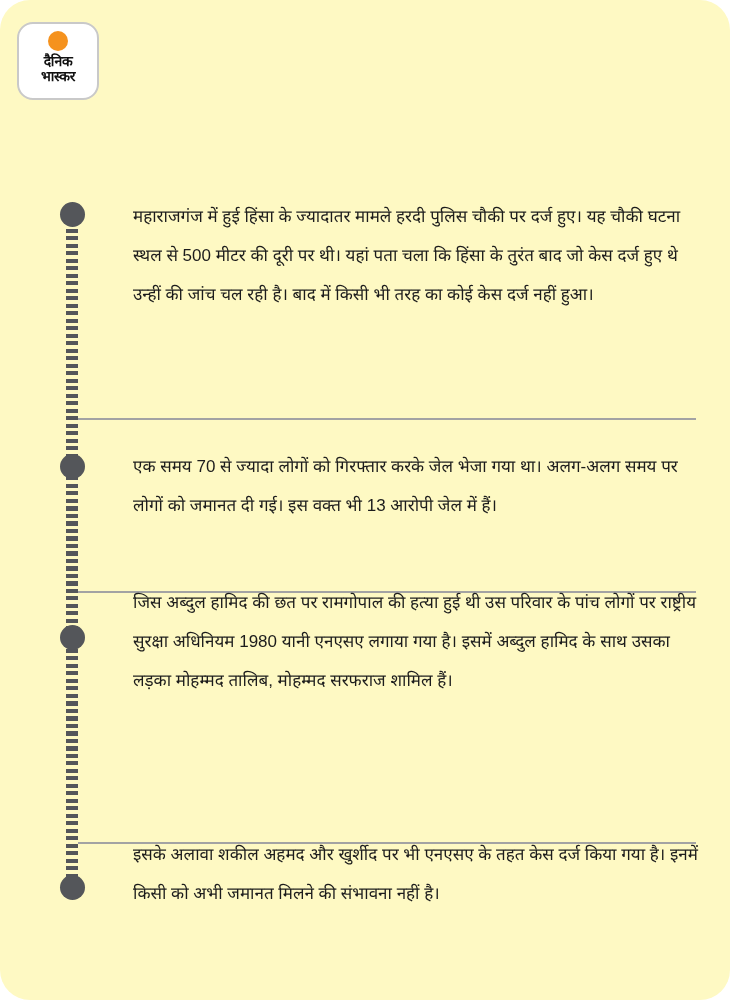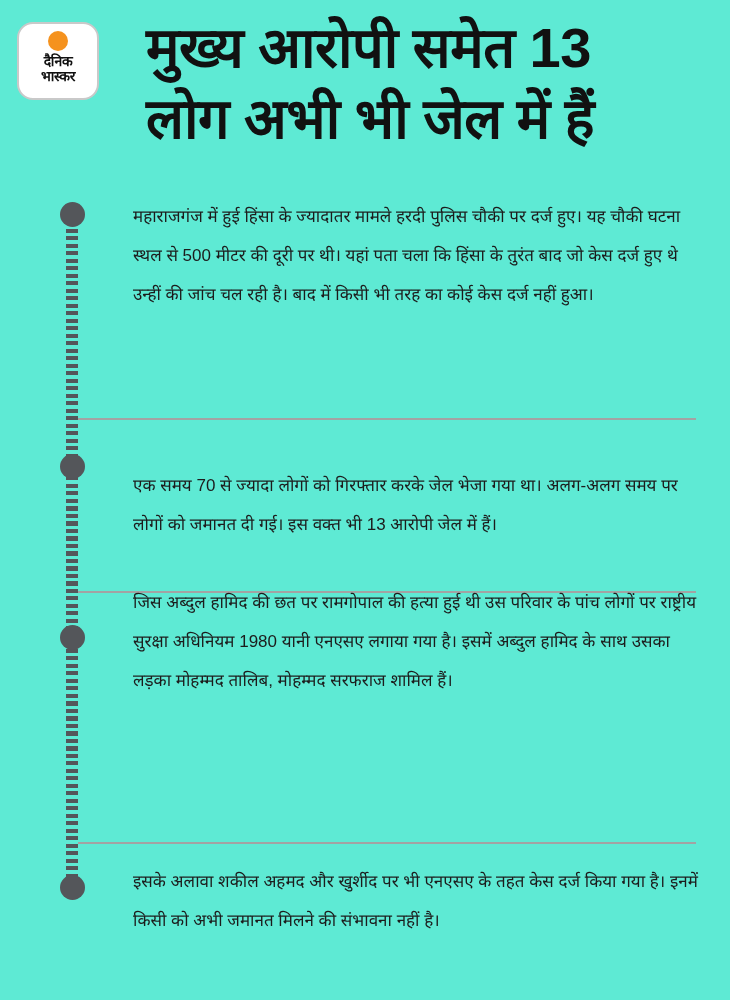--- a/index.html
+++ b/index.html
@@ -3,22 +3,23 @@
 <meta charset="utf-8">
 <style>
   * { margin: 0; padding: 0; box-sizing: border-box; }
   html, body { background: #ffffff; }
   body { font-family: "Liberation Sans", "DejaVu Sans", sans-serif; }
 
   .canvas {
     position: relative;
     width: 730px;
     height: 1000px;
-    background: #5eead4;
+    background: #fef9c3;
     overflow: hidden;
+    border-radius: 30px;
   }
 
   
   .logo {
     position: absolute;
     left: 17px; top: 22px;
     width: 82px; height: 78px;
     background: #ffffff;
     border: 2px solid #c9c9c9;
     border-radius: 16px;
@@ -82,23 +83,23 @@
   .item-text {
     position: absolute;
     left: 133px;
     width: 566px;
     color: #1c1c1c;
     font-size: 17px;
     line-height: 39px;
     font-weight: 400;
   }
   .item-1 { top: 197px; }
-  .item-2 { top: 466px; }
+  .item-2 { top: 447px; }
   .item-3 { top: 583px; }
-  .item-4 { top: 862px; }
+  .item-4 { top: 835px; }
 
   .divider {
     position: absolute;
     left: 78px;
     width: 618px;
     height: 2px;
     background: #a3a3a3;
   }
   .divider-1 { top: 418px; }
   .divider-2 { top: 591px; }
@@ -108,24 +109,20 @@
 <body>
 
 <div class="canvas">
 
   <div class="logo">
     <div class="logo-sun"></div>
     <div class="logo-text">दैनिक</div>
     <div class="logo-text">भास्कर</div>
   </div>
 
-  <div class="headline">
-    <div>मुख्य आरोपी समेत 13</div>
-    <div>लोग अभी भी जेल में हैं</div>
-  </div>
 
   <div class="timeline-line"></div>
   <div class="bullet bullet-1"></div>
   <div class="bullet bullet-2"></div>
   <div class="bullet bullet-3"></div>
   <div class="bullet bullet-4"></div>
 
   <div class="item-text item-1">महाराजगंज में हुई हिंसा के ज्यादातर मामले हरदी पुलिस चौकी पर दर्ज हुए। यह चौकी घटना स्थल से 500 मीटर की दूरी पर थी। यहां पता चला कि हिंसा के तुरंत बाद जो केस दर्ज हुए थे उन्हीं की जांच चल रही है। बाद में किसी भी तरह का कोई केस दर्ज नहीं हुआ।</div>
   <div class="divider divider-1"></div>
 

